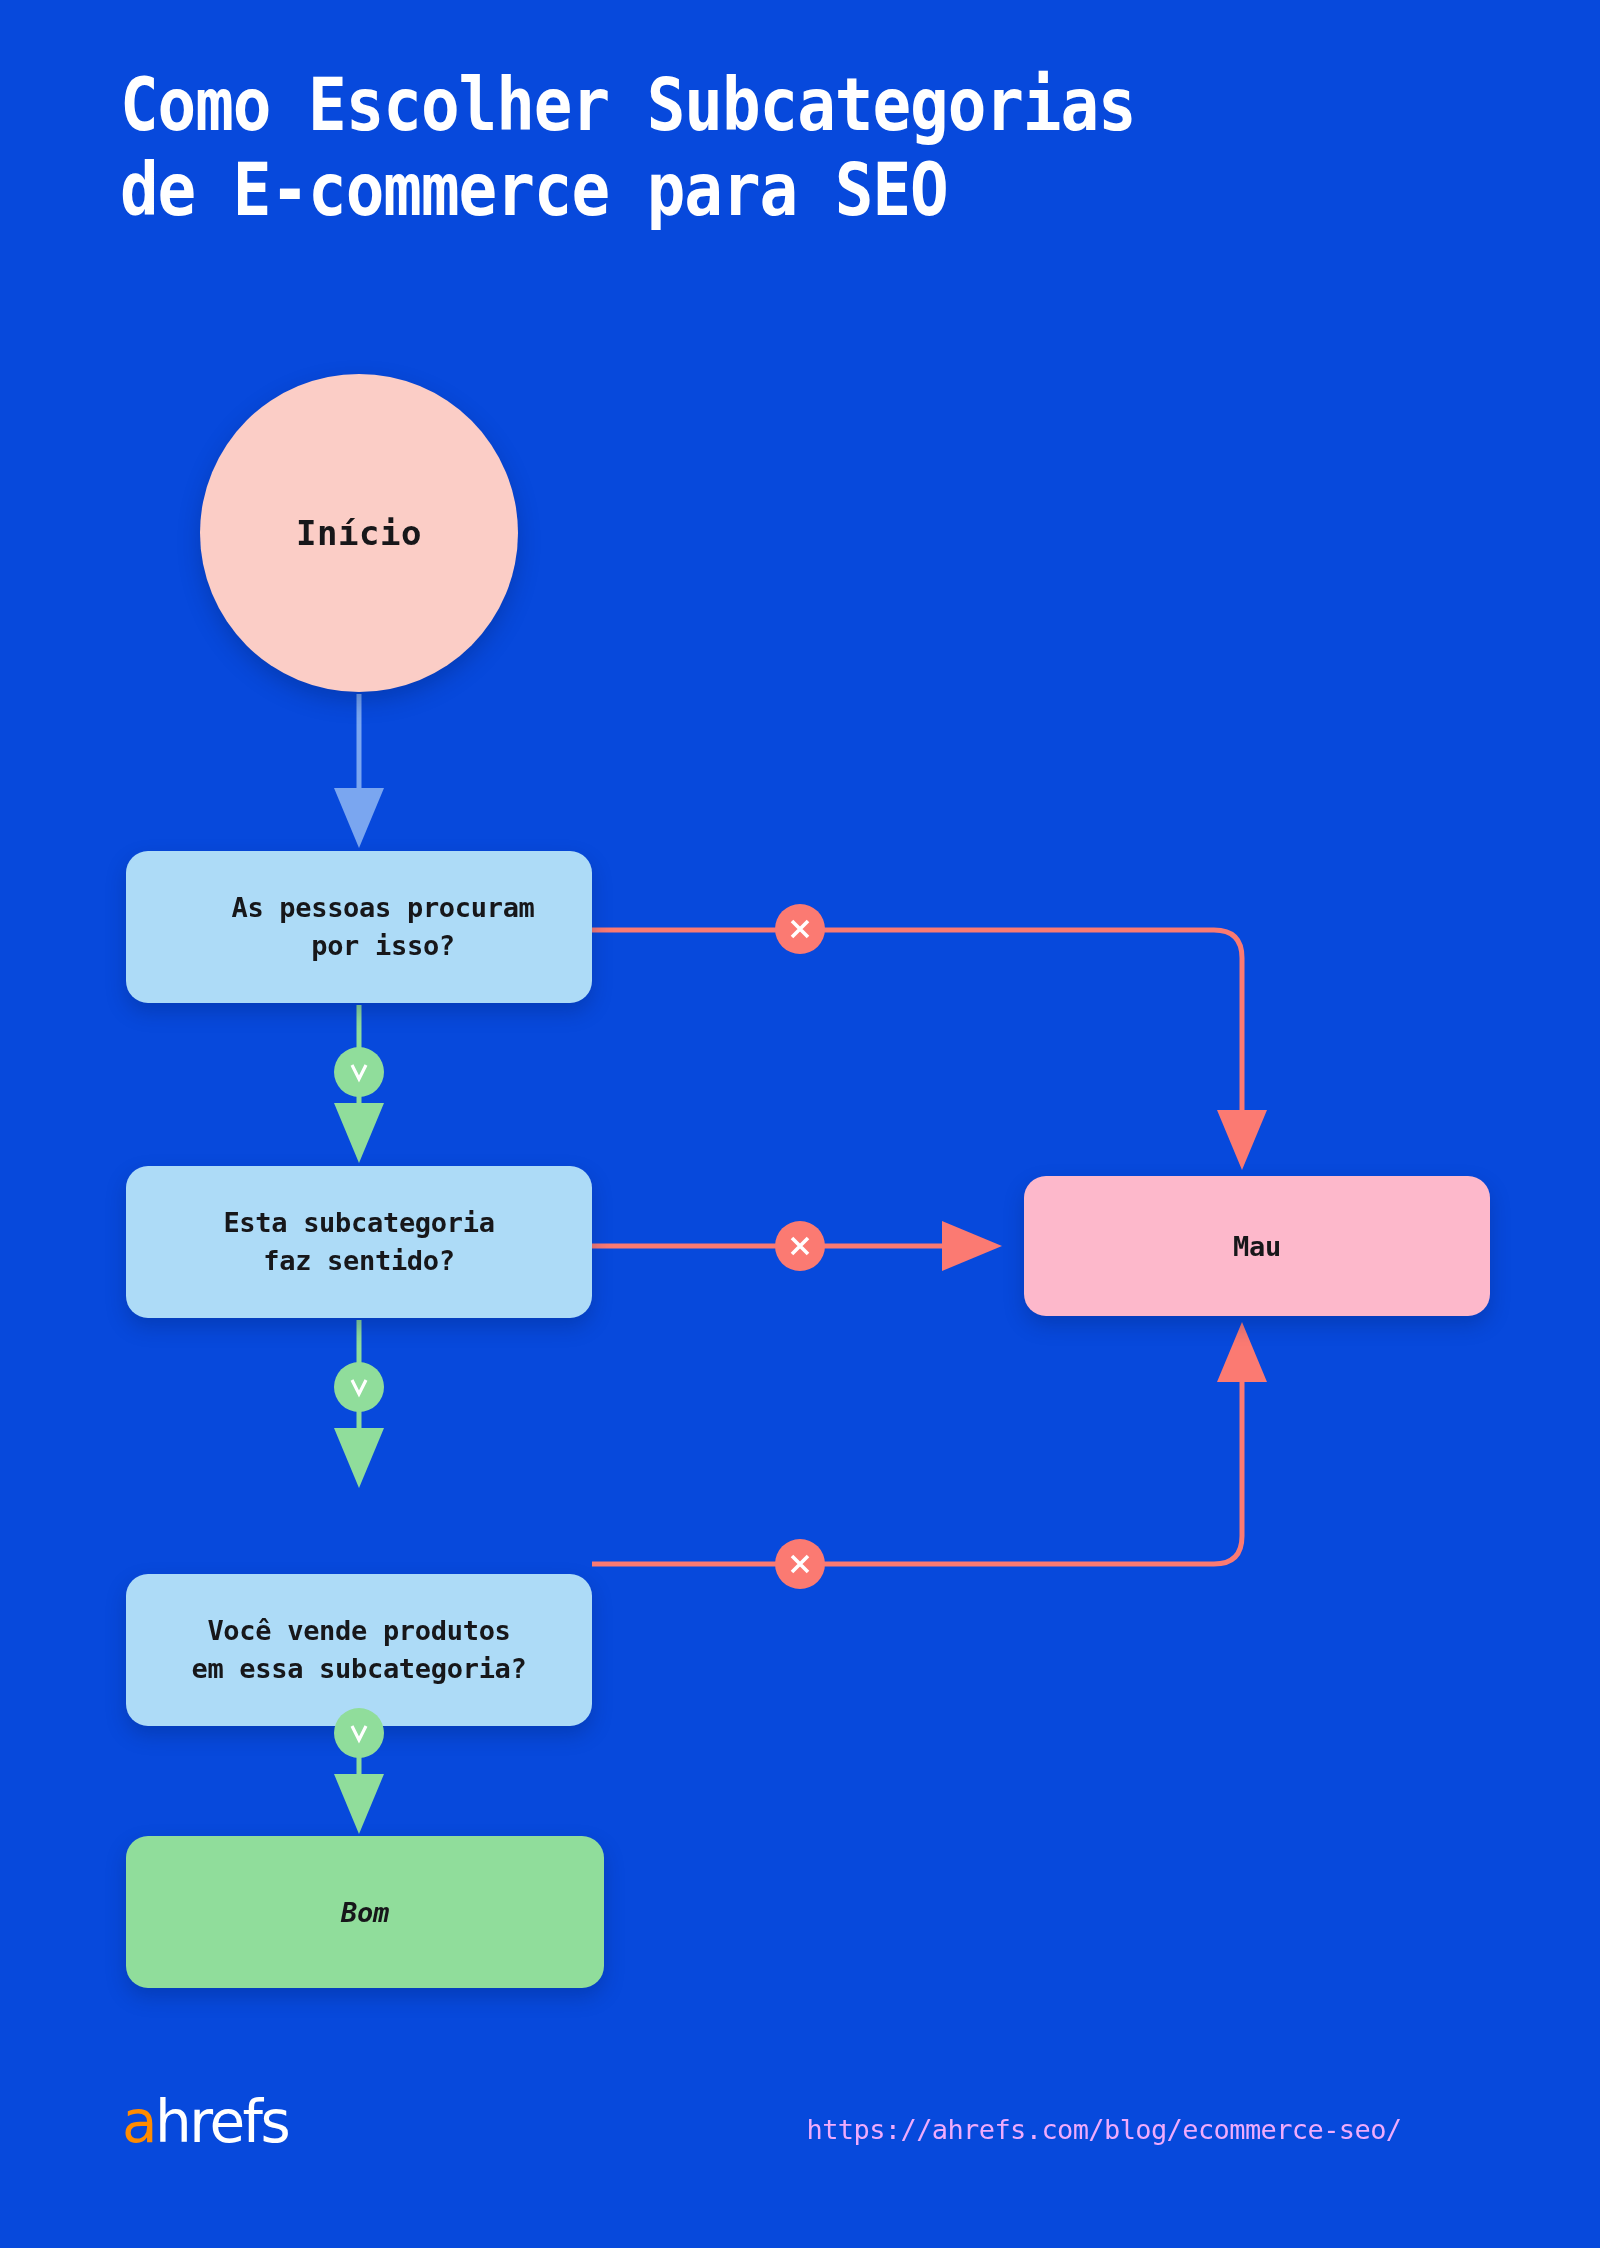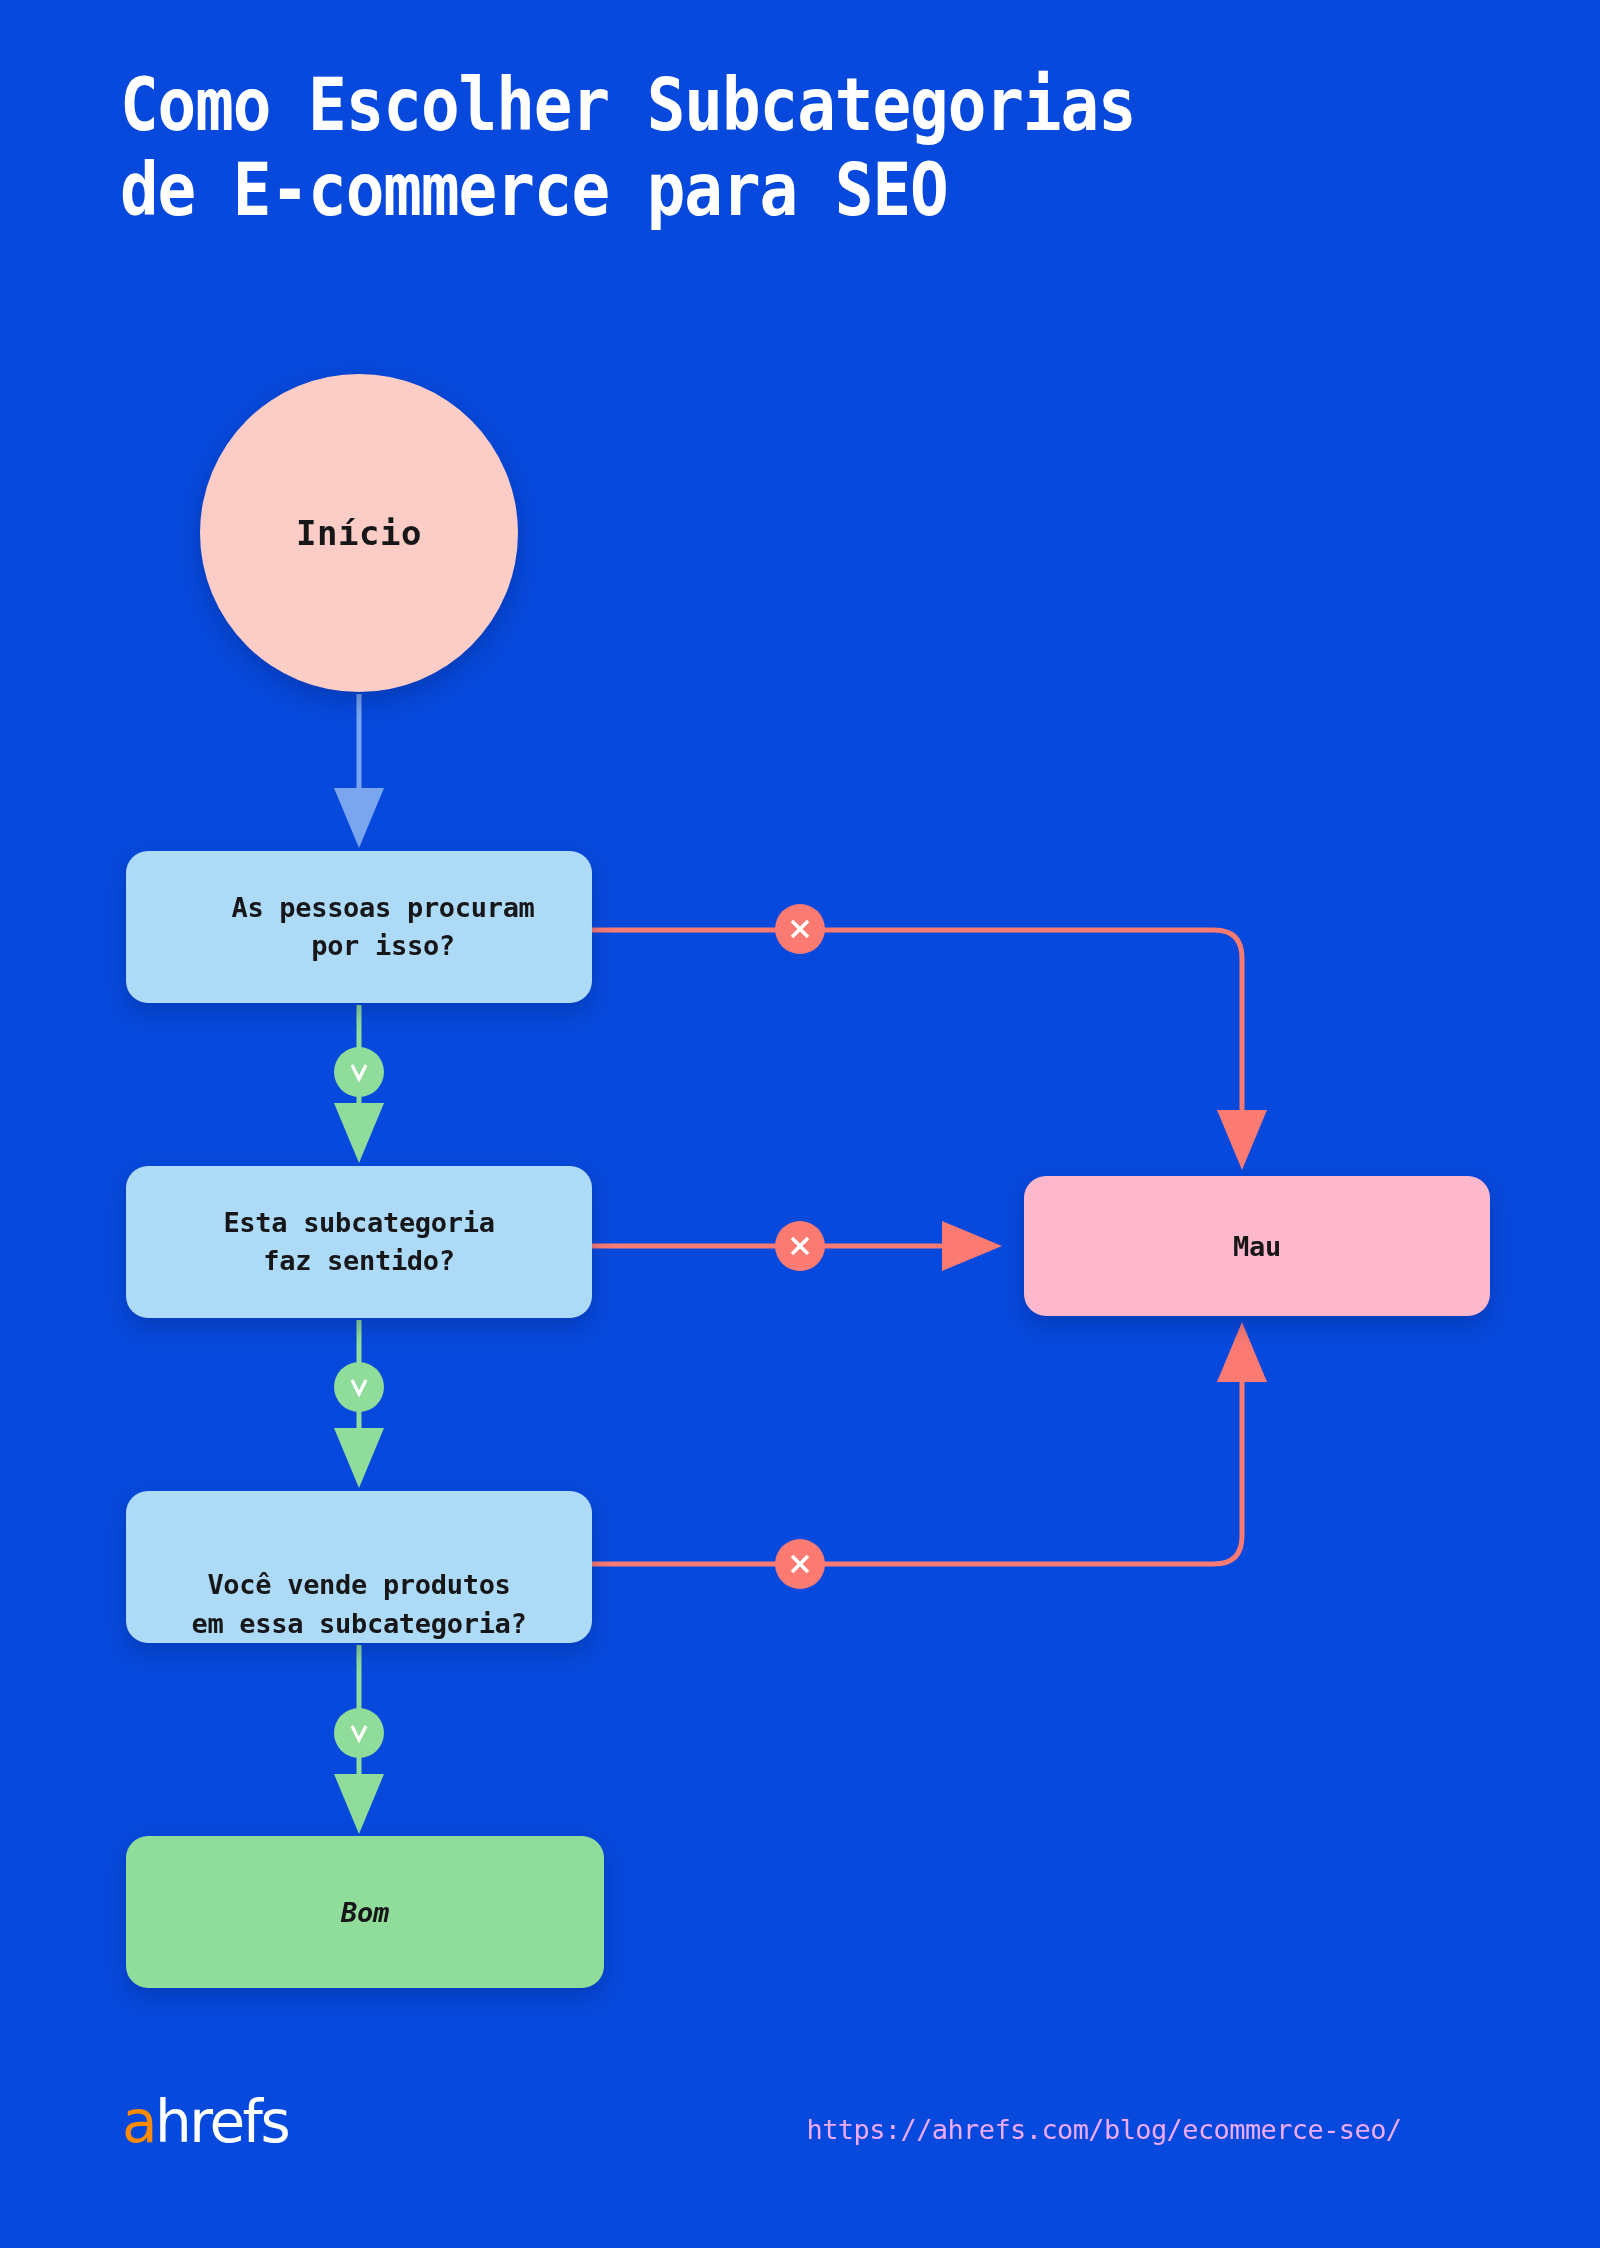--- a/index.html
+++ b/index.html
@@ -51,21 +51,21 @@
     left:126px; width:466px; height:152px;
     border-radius:22px;
     background:#addbf7;
     font-size:27px;
     line-height:1.42;
     letter-spacing:-0.3px;
     box-shadow:0 9px 20px rgba(3,30,92,0.28);
   }
   #node-q1 { top:851px;padding-left:48px; }
   #node-q2 { top:1166px; }
-  #node-q3 { top:1491px;align-items:flex-end; }
+  #node-q3 { top:1574px; }
 
   .node-bad {
     left:1004px; top:1176px; width:466px; height:140px;
     border-radius:22px;
     background:#fdb8cb;
     font-size:27px;
     letter-spacing:-0.2px;
     box-shadow:0 9px 20px rgba(3,30,92,0.28);
     margin-left:20px;
   }

